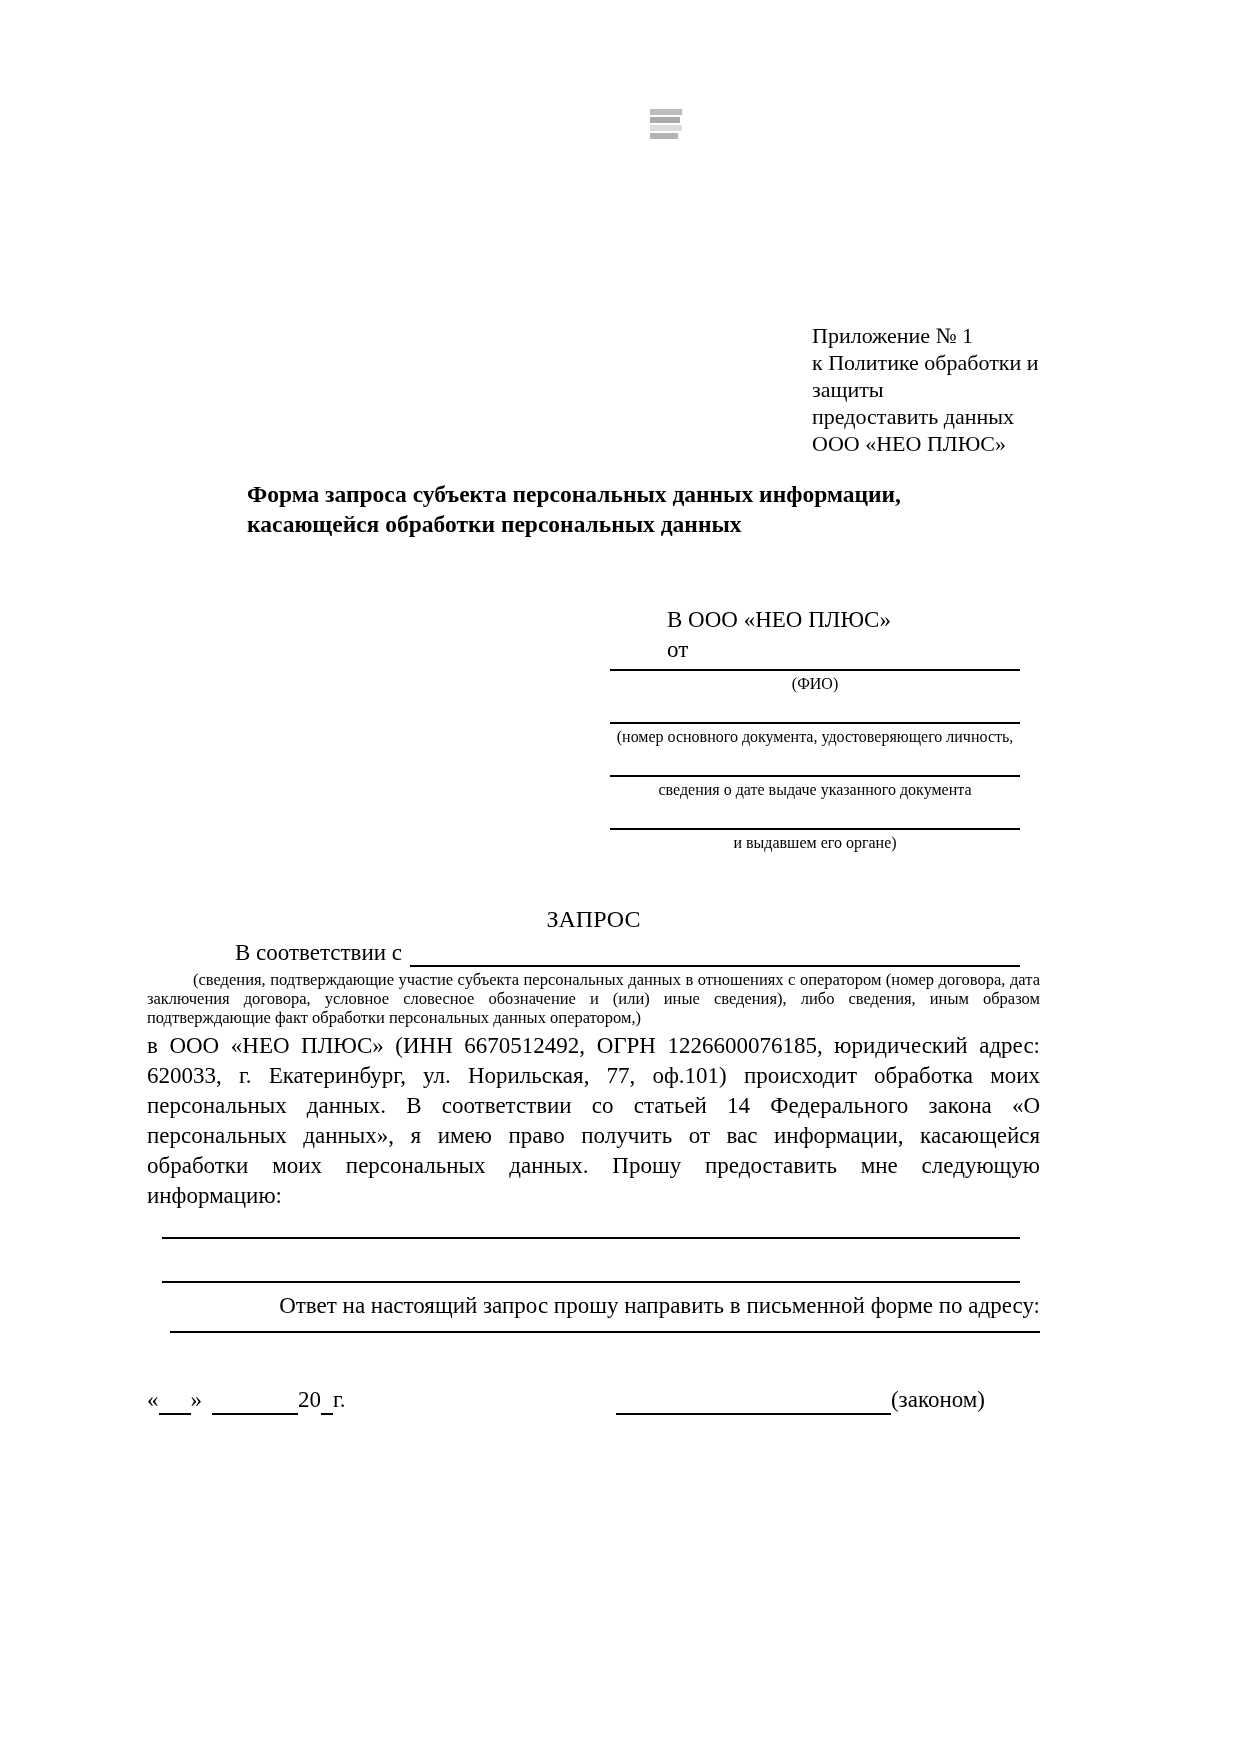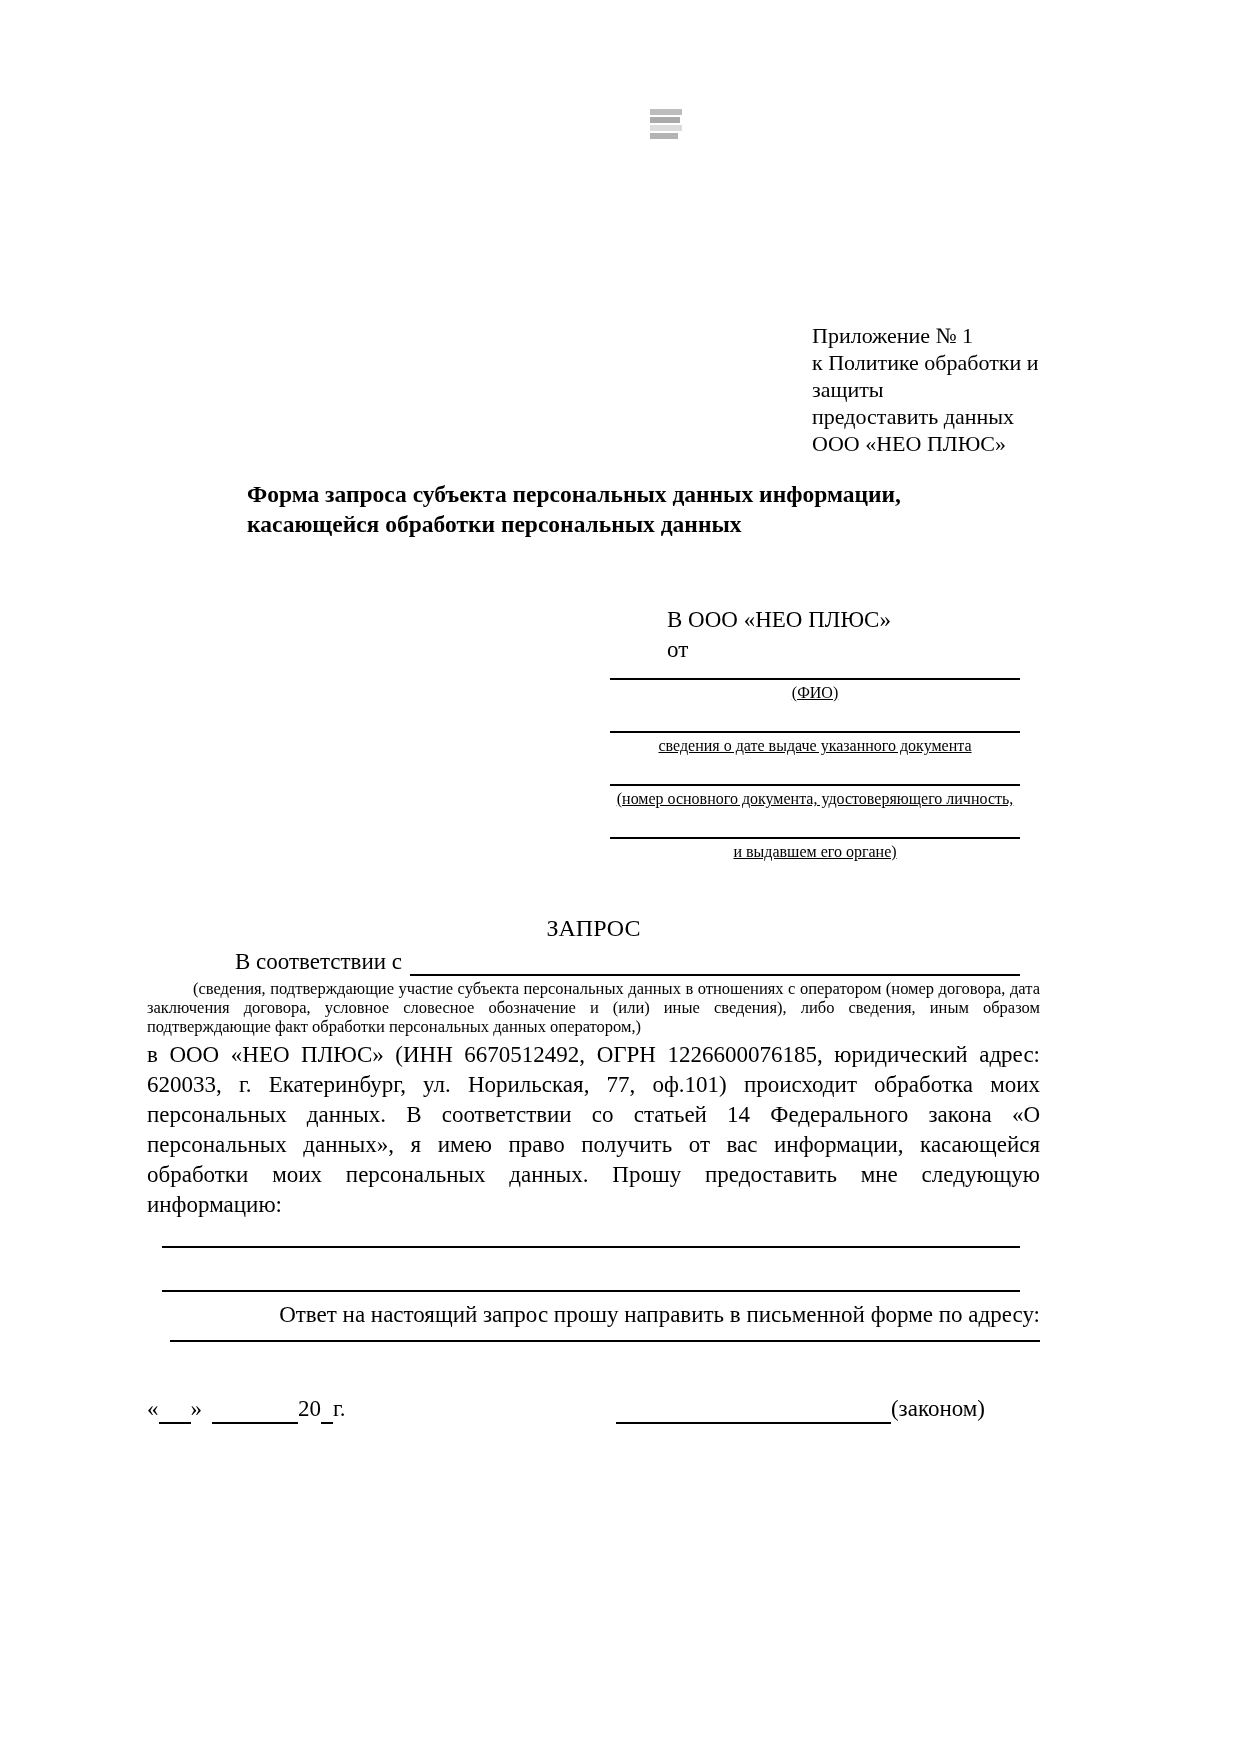--- a/index.html
+++ b/index.html
@@ -21,21 +21,21 @@
   .logo .b4 { background:#b3b3b3; width:28px; }
 
   .content { position:absolute; left:147px; top:0; width:893px; }
 
   .header-note { margin:322px 0 0 665px; font-size:22px; line-height:27px; }
 
   .title { margin-top:22px; padding-left:100px; text-align:left; font-weight:bold; font-size:23.5px; line-height:30px; }
 
   .addressee { margin:66px 0 0 520px; line-height:30px; }
 
-  .fields { margin-left:463px; width:410px; margin-top:13px;text-decoration:underline; }
+  .fields { margin-left:463px; width:410px; margin-top:4px; }
   .field-line { border-top:2px solid #000; height:0; }
   .field-cap { font-size:16px; line-height:20px; padding-top:3px; text-align:center; }
   .field { margin-bottom:28px; }
   .field:last-child { margin-bottom:0; }
 
   .heading-zapros { margin-top:52px; text-align:center; font-size:24px; line-height:28px; }
 
   .intro { display:flex; align-items:flex-end; margin-top:6px; padding-left:88px; line-height:28px; }
   .intro .fill { flex:1; border-bottom:2px solid #000; height:6px; margin-left:8px; margin-right:20px; }
 
@@ -93,25 +93,25 @@
       <div>от</div>
     </div>
 
     <div class="fields">
       <div class="field">
         <div class="field-line"></div>
         <div class="field-cap">(ФИО)</div>
       </div>
       <div class="field">
         <div class="field-line"></div>
-        <div class="field-cap">сведения о дате выдаче указанного документа</div>
+        <div class="field-cap">(номер основного документа, удостоверяющего личность,</div>
       </div>
       <div class="field">
         <div class="field-line"></div>
-        <div class="field-cap">(номер основного документа, удостоверяющего личность,</div>
+        <div class="field-cap">сведения о дате выдаче указанного документа</div>
       </div>
       <div class="field">
         <div class="field-line"></div>
         <div class="field-cap">и выдавшем его органе)</div>
       </div>
     </div>
 
     <div class="heading-zapros">ЗАПРОС</div>
 
     <div class="intro">

